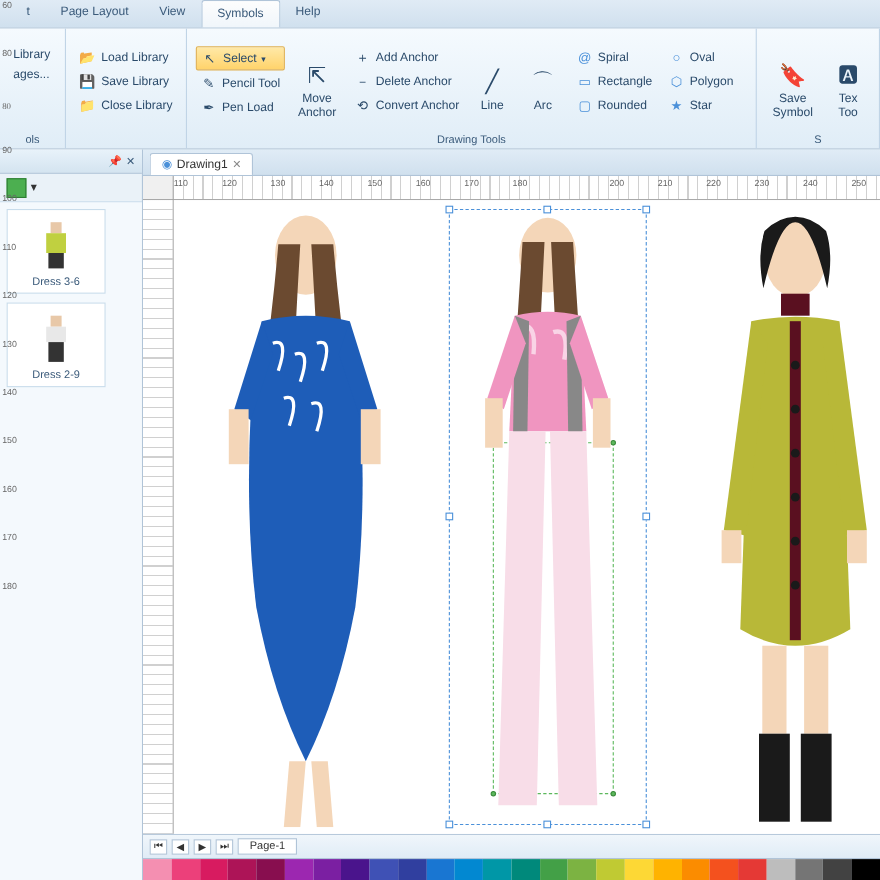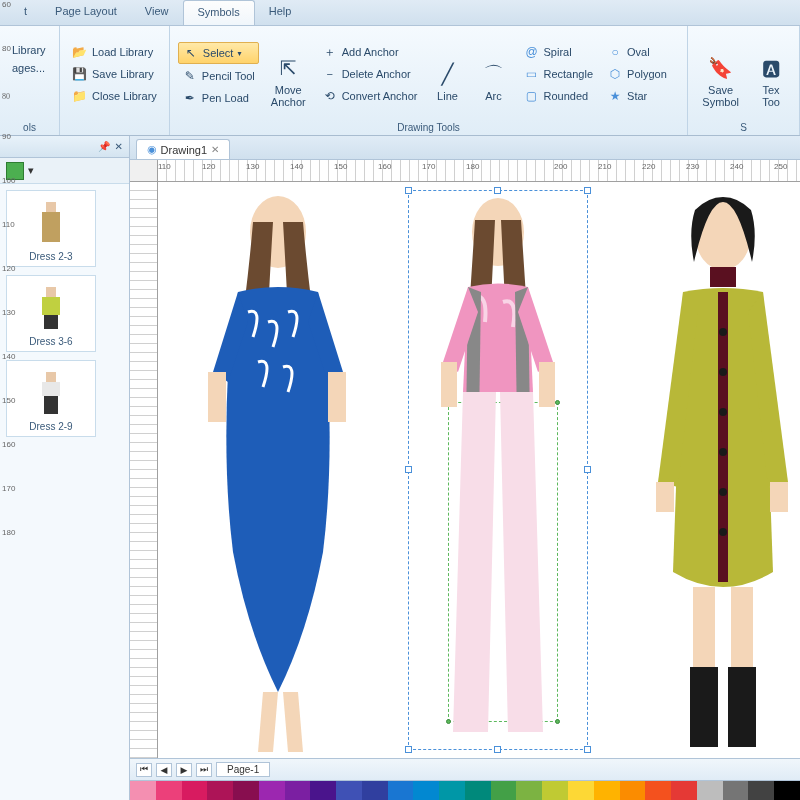--- a/index.html
+++ b/index.html
@@ -203,29 +203,20 @@
   <div class="sidepanel">
     <div class="panel-header">
       <span>📌</span>
       <span>✕</span>
     </div>
     <div class="panel-tools">
       <div class="sq"></div>
       <span>▾</span>
     </div>
     <div class="lib-items">
-      <div class="lib-item">
-        <div class="lib-thumb">
-            <svg width="26" height="48">
-              <rect x="8" y="4" width="10" height="10" fill="#e8c8a8"></rect>
-              <rect x="4" y="14" width="18" height="30" fill="#c0a060"></rect>
-            </svg>
-          </div>
-        <span>Dress 2-3</span>
-      </div>
       <div class="lib-item">
         <div class="lib-thumb">
             <svg width="26" height="48">
               <rect x="8" y="4" width="10" height="10" fill="#e8c8a8"></rect>
               <rect x="4" y="14" width="18" height="18" fill="#c0d040"></rect>
               <rect x="6" y="32" width="14" height="14" fill="#333"></rect>
             </svg>
           </div>
         <span>Dress 3-6</span>
       </div>

